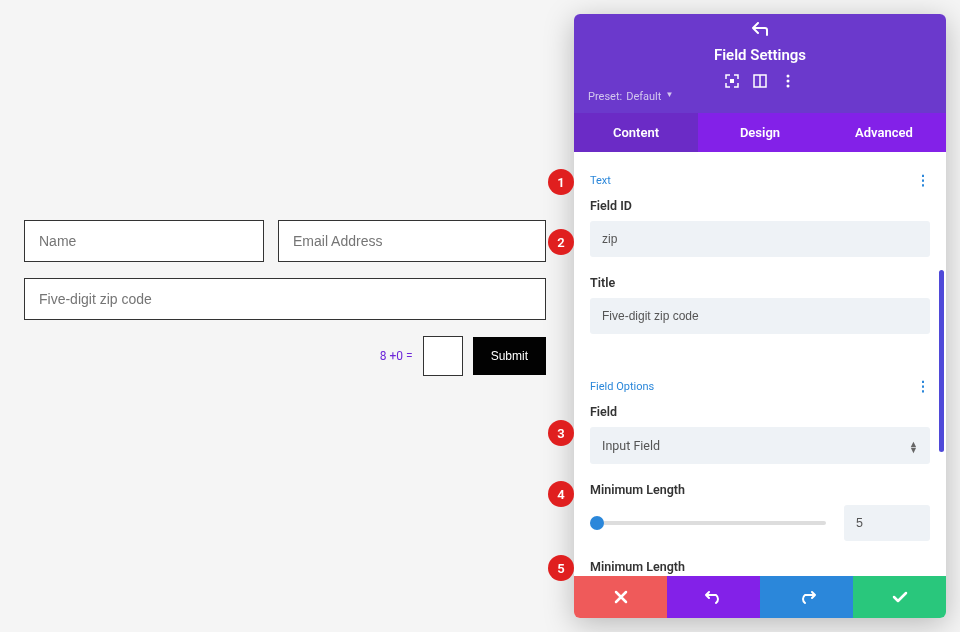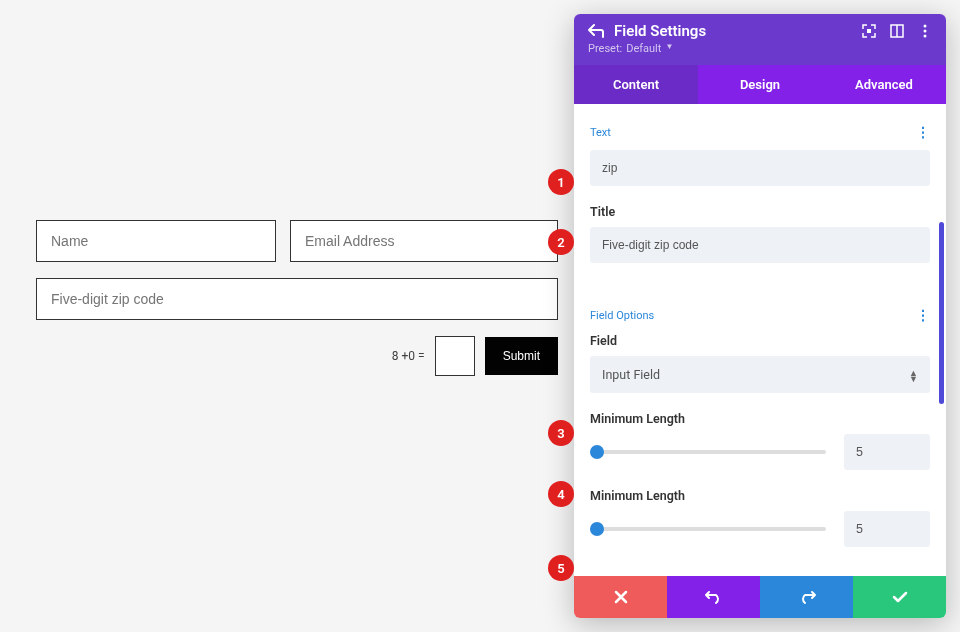--- a/index.html
+++ b/index.html
@@ -1,32 +1,32 @@
 <!DOCTYPE html>
 <html><head>
 <meta charset="utf-8">
 <style>
   * { box-sizing: border-box; margin: 0; padding: 0; }
   body { font-family: -apple-system, BlinkMacSystemFont, "Segoe UI", Roboto, Arial, sans-serif; background: #f5f5f5; width: 960px; height: 632px; overflow: hidden; position: relative; }
 
   
-  .form-area { position: absolute; left: 12px; top: 0; width: 570px; height: 444px; padding: 220px 24px 0 24px; }
+  .form-area { position: absolute; left: 0; top: 0; width: 570px; height: 444px; padding: 220px 24px 0 24px; }
   .form-row { display: flex; gap: 14px; margin-bottom: 16px; }
   .form-input { flex: 1; border: 1px solid #333; background: #fff; padding: 12px 14px; font-size: 14px; color: #333; }
   .form-input.full { width: 100%; }
   .form-name { flex: 0 0 240px; }
   .captcha-row { display: flex; align-items: center; justify-content: flex-end; gap: 10px; margin-top: 4px; }
-  .captcha-text { font-size: 12px; color: #404040; }
+  .captcha-text { font-size: 12px; color: #6d28d9; }
   .captcha-box { width: 40px; height: 40px; border: 1px solid #333; background: #fff; }
   .submit-btn { background: #020202; color: #fff; border: none; padding: 12px 18px; font-size: 12px; cursor: pointer; }
 
   
   .panel { position: absolute; right: 14px; top: 14px; width: 372px; height: 604px; background: #fff; border-radius: 6px; box-shadow: 0 6px 30px rgba(0,0,0,.25); display: flex; flex-direction: column; overflow: hidden; }
   .panel-header { background: #6b39cc; color: #fff; padding: 8px 14px 10px; }
-  .panel-title-row { display: flex; align-items: center; gap: 10px; }
+  .panel-title-row { display: flex; align-items: center; gap: 10px; flex-direction: column; }
   .panel-title-row .back { font-size: 16px; cursor: pointer; }
   .panel-title { font-size: 15px; font-weight: 600; flex: 1; }
   .header-icons { display: flex; align-items: center; gap: 14px; }
   .header-icons .hicon { width: 14px; height: 14px; display: flex; align-items: center; justify-content: center; cursor: pointer; font-size: 14px; }
   .preset-row { font-size: 11px; color: #d3c7ee; margin-top: 2px; display: flex; align-items: flex-start; gap: 4px; }
   .preset-row .chev { font-size: 8px; }
 
   .tabs { background: #8321e8; display: flex; }
   .tab { flex: 1; text-align: center; padding: 12px 0; font-size: 13px; color: #fff; font-weight: 600; cursor: pointer; }
   .tab.active { background: #6b2bc6; }
@@ -132,20 +132,21 @@
   <div class="panel-body">
     <div class="scroll-indicator"></div>
     <div class="panel-scroll">
 
       <div class="section-head">
         <span class="section-title">Text</span>
         <span class="section-menu">⋮</span>
       </div>
 
       <div class="field-group">
+        <div class="field-label">Field ID</div>
         <input class="field-input" value="zip" style="">
       </div>
 
       <div class="field-group">
         <div class="field-label">Title</div>
         <input class="field-input" value="Five-digit zip code" style="">
       </div>
 
       <div class="spacer-gap"></div>
 

